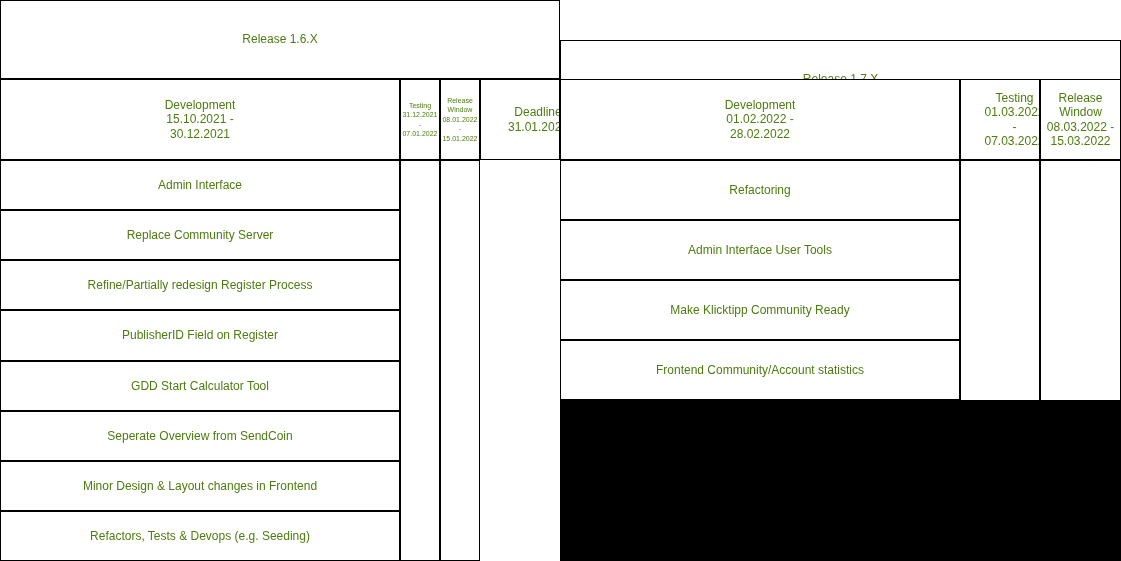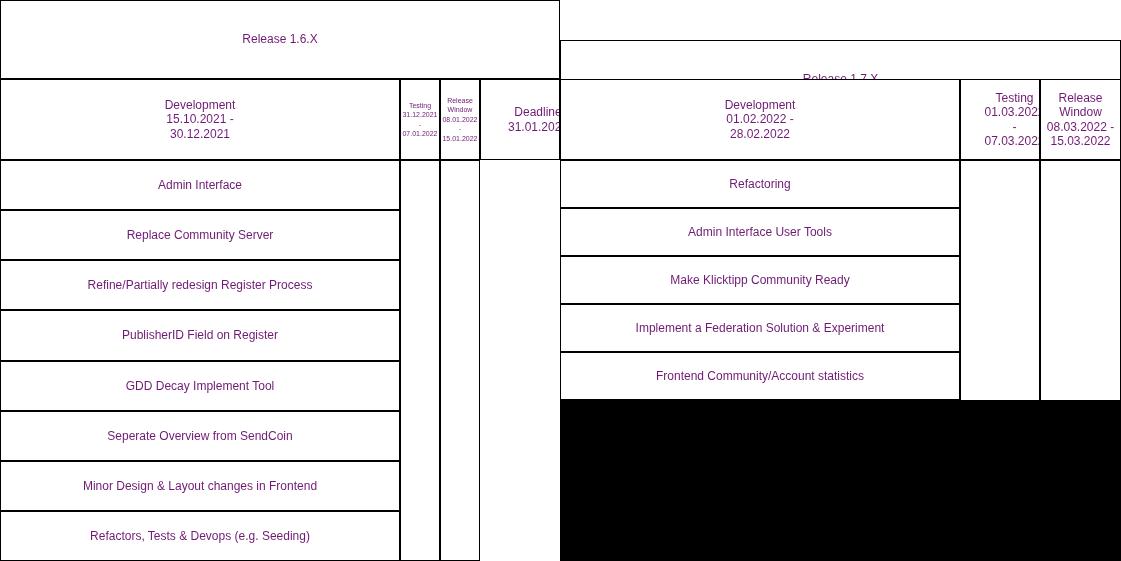--- a/index.html
+++ b/index.html
@@ -7,21 +7,21 @@
     padding: 0;
     background: #ffffff;
   }
   #canvas {
     position: relative;
     width: 1121px;
     height: 561px;
     background: #ffffff;
     font-family: "Liberation Sans", sans-serif;
     font-size: 12px;
-    color: #701a75;
+    color: #4d7c0f;
   }
   .cell {
     position: absolute;
     box-sizing: border-box;
     border: 1px solid #000000;
     background: #ffffff;
     display: flex;
     align-items: center;
     justify-content: center;
     text-align: center;
@@ -99,21 +99,21 @@
 -
 15.01.2022</div>
   <div class="cell l-deadline">Deadline
 31.01.2022</div>
 
   <div class="col l-tasks">
     <div class="task">Admin Interface</div>
     <div class="task">Replace Community Server</div>
     <div class="task">Refine/Partially redesign Register Process</div>
     <div class="task">PublisherID Field on Register</div>
-    <div class="task">GDD Decay Implement Tool</div>
+    <div class="task">GDD Start Calculator Tool</div>
     <div class="task">Seperate Overview from SendCoin</div>
     <div class="task">Minor Design &amp; Layout changes in Frontend</div>
     <div class="task">Refactors, Tests &amp; Devops (e.g. Seeding)</div>
   </div>
 
   <div class="cell l-testing-body"></div>
   <div class="cell l-rw-body"></div>
 
   <div class="cell r-title">Release 1.7.X</div>
 
@@ -125,21 +125,20 @@
 07.03.2022</div>
   <div class="cell r-rw">Release
 Window
 08.03.2022 -
 15.03.2022</div>
 
   <div class="col r-tasks">
     <div class="task">Refactoring</div>
     <div class="task">Admin Interface User Tools</div>
     <div class="task">Make Klicktipp Community Ready</div>
-    <div class="task">Implement a Federation Solution &amp; Experiment</div>
     <div class="task">Frontend Community/Account statistics</div>
   </div>
 
   <div class="cell r-testing-body"></div>
   <div class="cell r-rw-body"></div>
 
   <div class="redacted"></div>
 
 </div>
 

